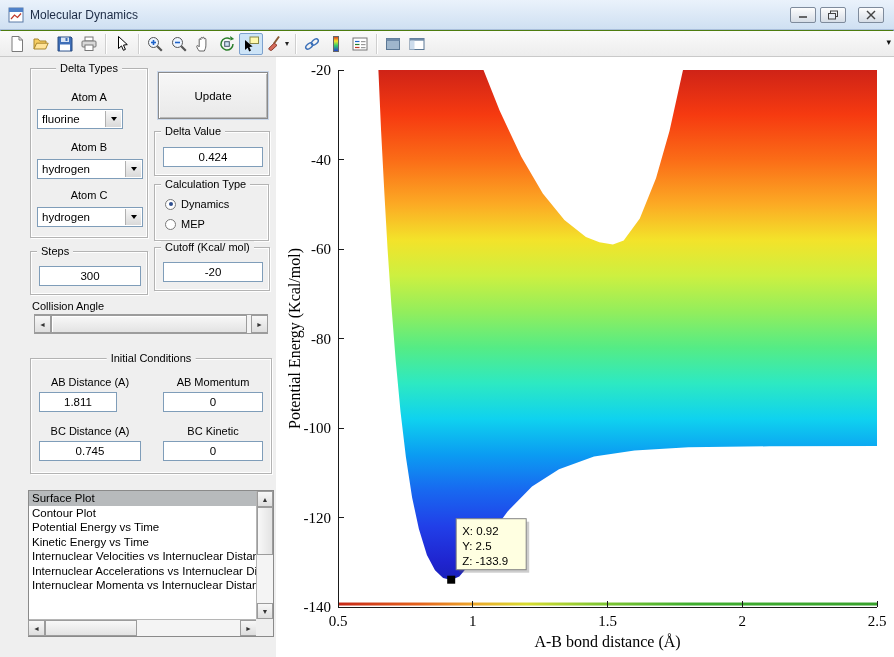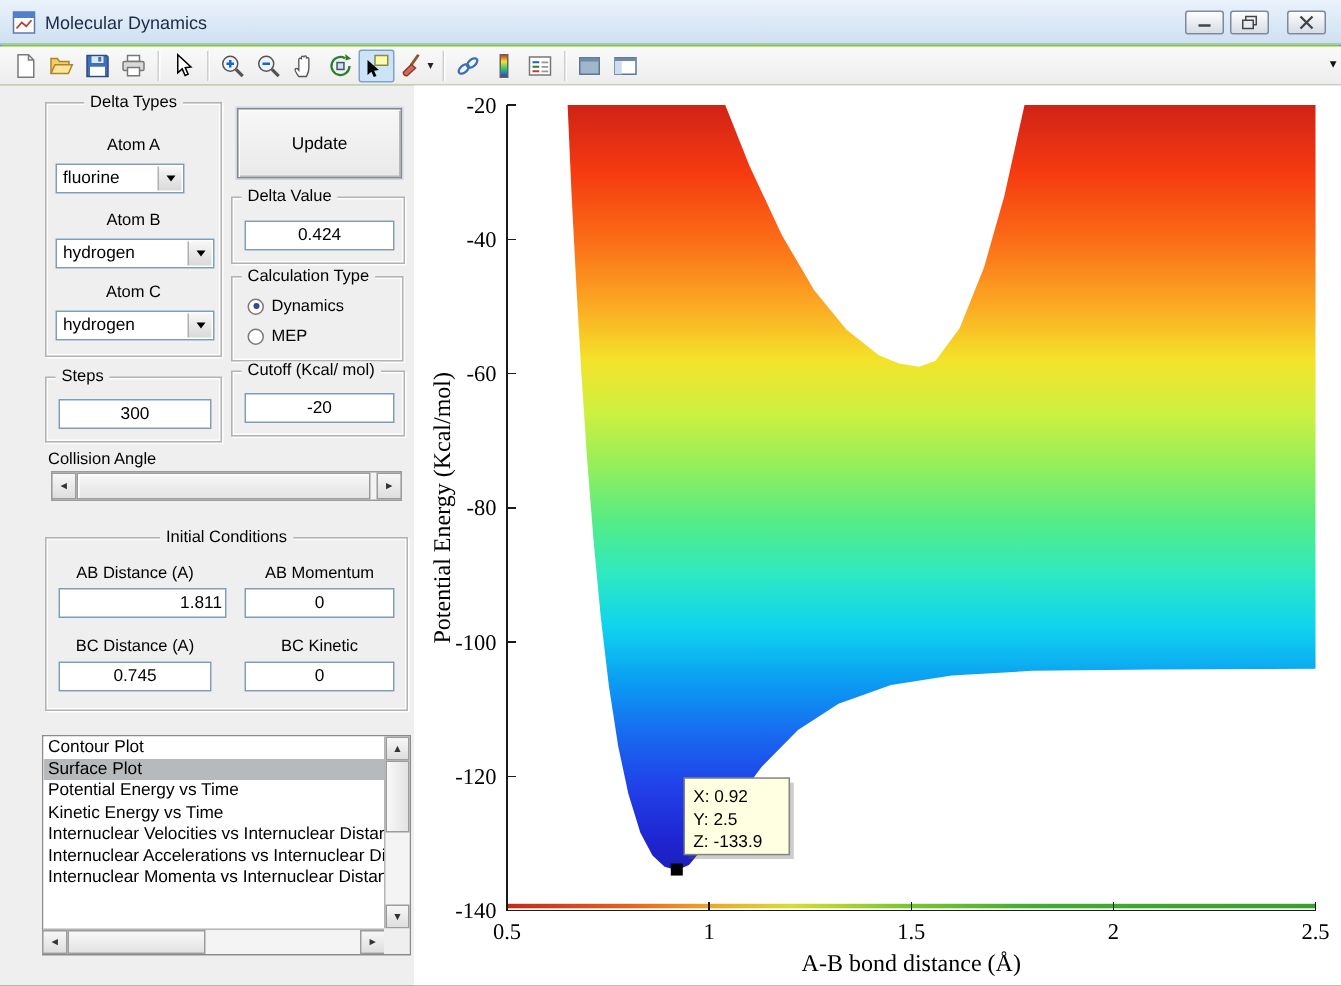--- a/index.html
+++ b/index.html
@@ -1,17 +1,17 @@
 <!DOCTYPE html>
 <html><head>
 <meta charset="utf-8">
 <style>
   * { box-sizing: border-box; margin:0; padding:0; }
   body { font-family: "Liberation Sans", sans-serif; background:#888; }
-  .window { position:relative; width:894px; height:657px; background:#84cc16; overflow:hidden;
+  .window { position:relative; width:894px; height:657px; background:#4d7c0f; overflow:hidden;
             box-shadow: inset 0 0 0 1px #6d8fb8; }
   
   .titlebar { position:absolute; left:0; top:0; right:0; height:30px;
               background:linear-gradient(#eaf2fb,#cfe0f2); border-bottom:1px solid #a9bedb;
               display:flex; align-items:center; padding:0 6px; }
   .app-icon { width:16px; height:16px; margin:0 6px 0 2px; }
   .title-text { font-size:12px; color:#1c2b45; }
   .winbtns { margin-left:auto; display:flex; align-items:center; gap:4px; padding-right:4px;}
   .wbtn { width:26px; height:16px; border:1px solid #7e8b9c; border-radius:2px;
           background:linear-gradient(#fdfdfd,#d6dde6); display:flex; align-items:center; justify-content:center; }
@@ -357,32 +357,32 @@
     <div class="slider" style="left:34px;top:257px;width:234px;">
       <div class="sbtn left">◄</div>
       <div class="sthumb" style="left:16px;width:196px;"></div>
       <div class="sbtn right">►</div>
     </div>
 
     <div class="panel" style="left:30px;top:301px;width:242px;height:116px;">
       <span class="panel-title pt-center">Initial Conditions</span>
       <span class="ui-label centered" style="left:8px;width:102px;top:17px;">AB Distance (A)</span>
       <span class="ui-label centered" style="left:132px;width:100px;top:17px;">AB Momentum</span>
-      <input class="edit" style="left: 8px; top: 33px; width: 112px; text-align: right;" value="1.811">
+      <input class="edit" style="left: 8px; top: 33px; width: 78px;" value="1.811">
       <input class="edit" style="left: 132px; top: 33px; width: 100px;" value="0">
       <span class="ui-label centered" style="left:8px;width:102px;top:66px;">BC Distance (A)</span>
       <span class="ui-label centered" style="left:132px;width:100px;top:66px;">BC Kinetic</span>
       <input class="edit" style="left: 8px; top: 82px; width: 102px;" value="0.745">
       <input class="edit" style="left: 132px; top: 82px; width: 100px;" value="0">
     </div>
 
     <div class="listbox" style="left:28px;top:433px;width:246px;height:147px;">
       <div class="list-inner">
+          <div class="list-item selected">Surface Plot</div>
           <div class="list-item">Contour Plot</div>
-          <div class="list-item selected">Surface Plot</div>
           <div class="list-item">Potential Energy vs Time</div>
           <div class="list-item">Kinetic Energy vs Time</div>
           <div class="list-item">Internuclear Velocities vs Internuclear Distance</div>
           <div class="list-item">Internuclear Accelerations vs Internuclear Distance</div>
           <div class="list-item">Internuclear Momenta vs Internuclear Distance</div>
         </div>
       <div class="vscroll">
         <div class="sbtn up">▲</div>
         <div class="vthumb"></div>
         <div class="sbtn down">▼</div>

